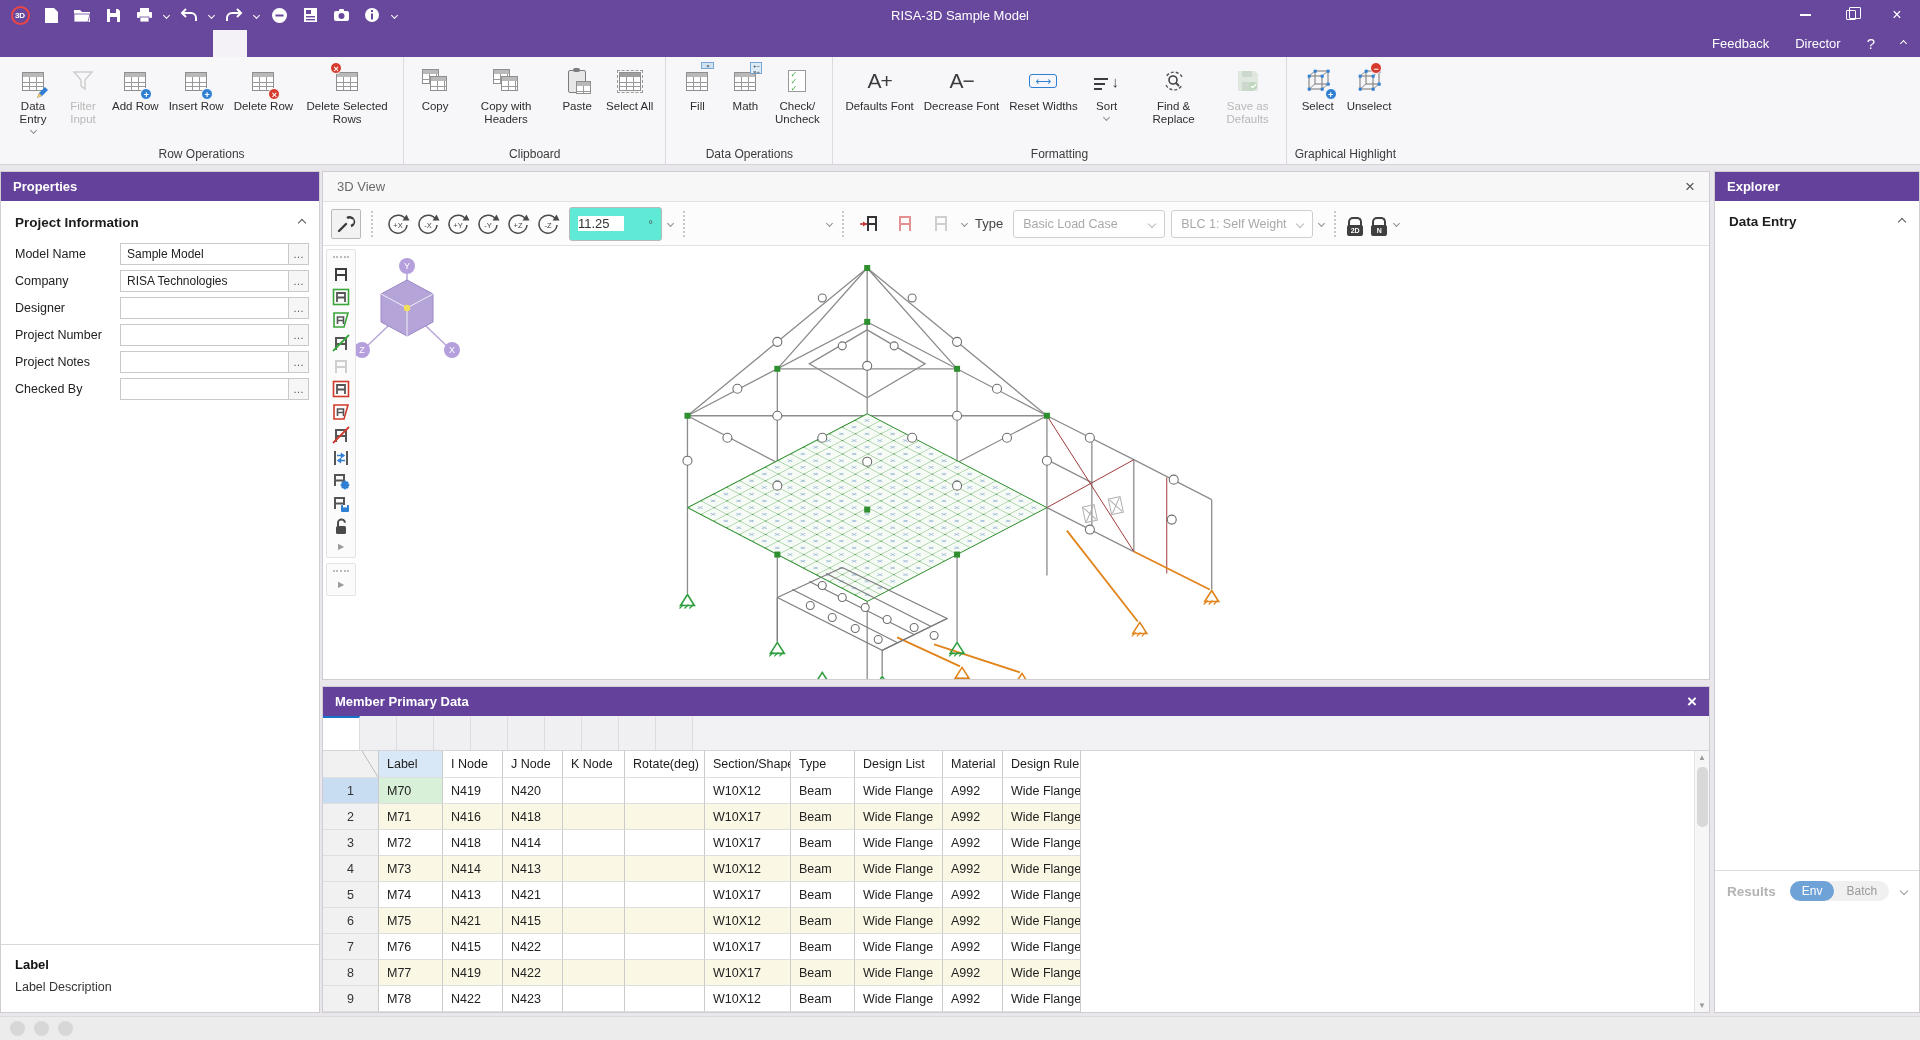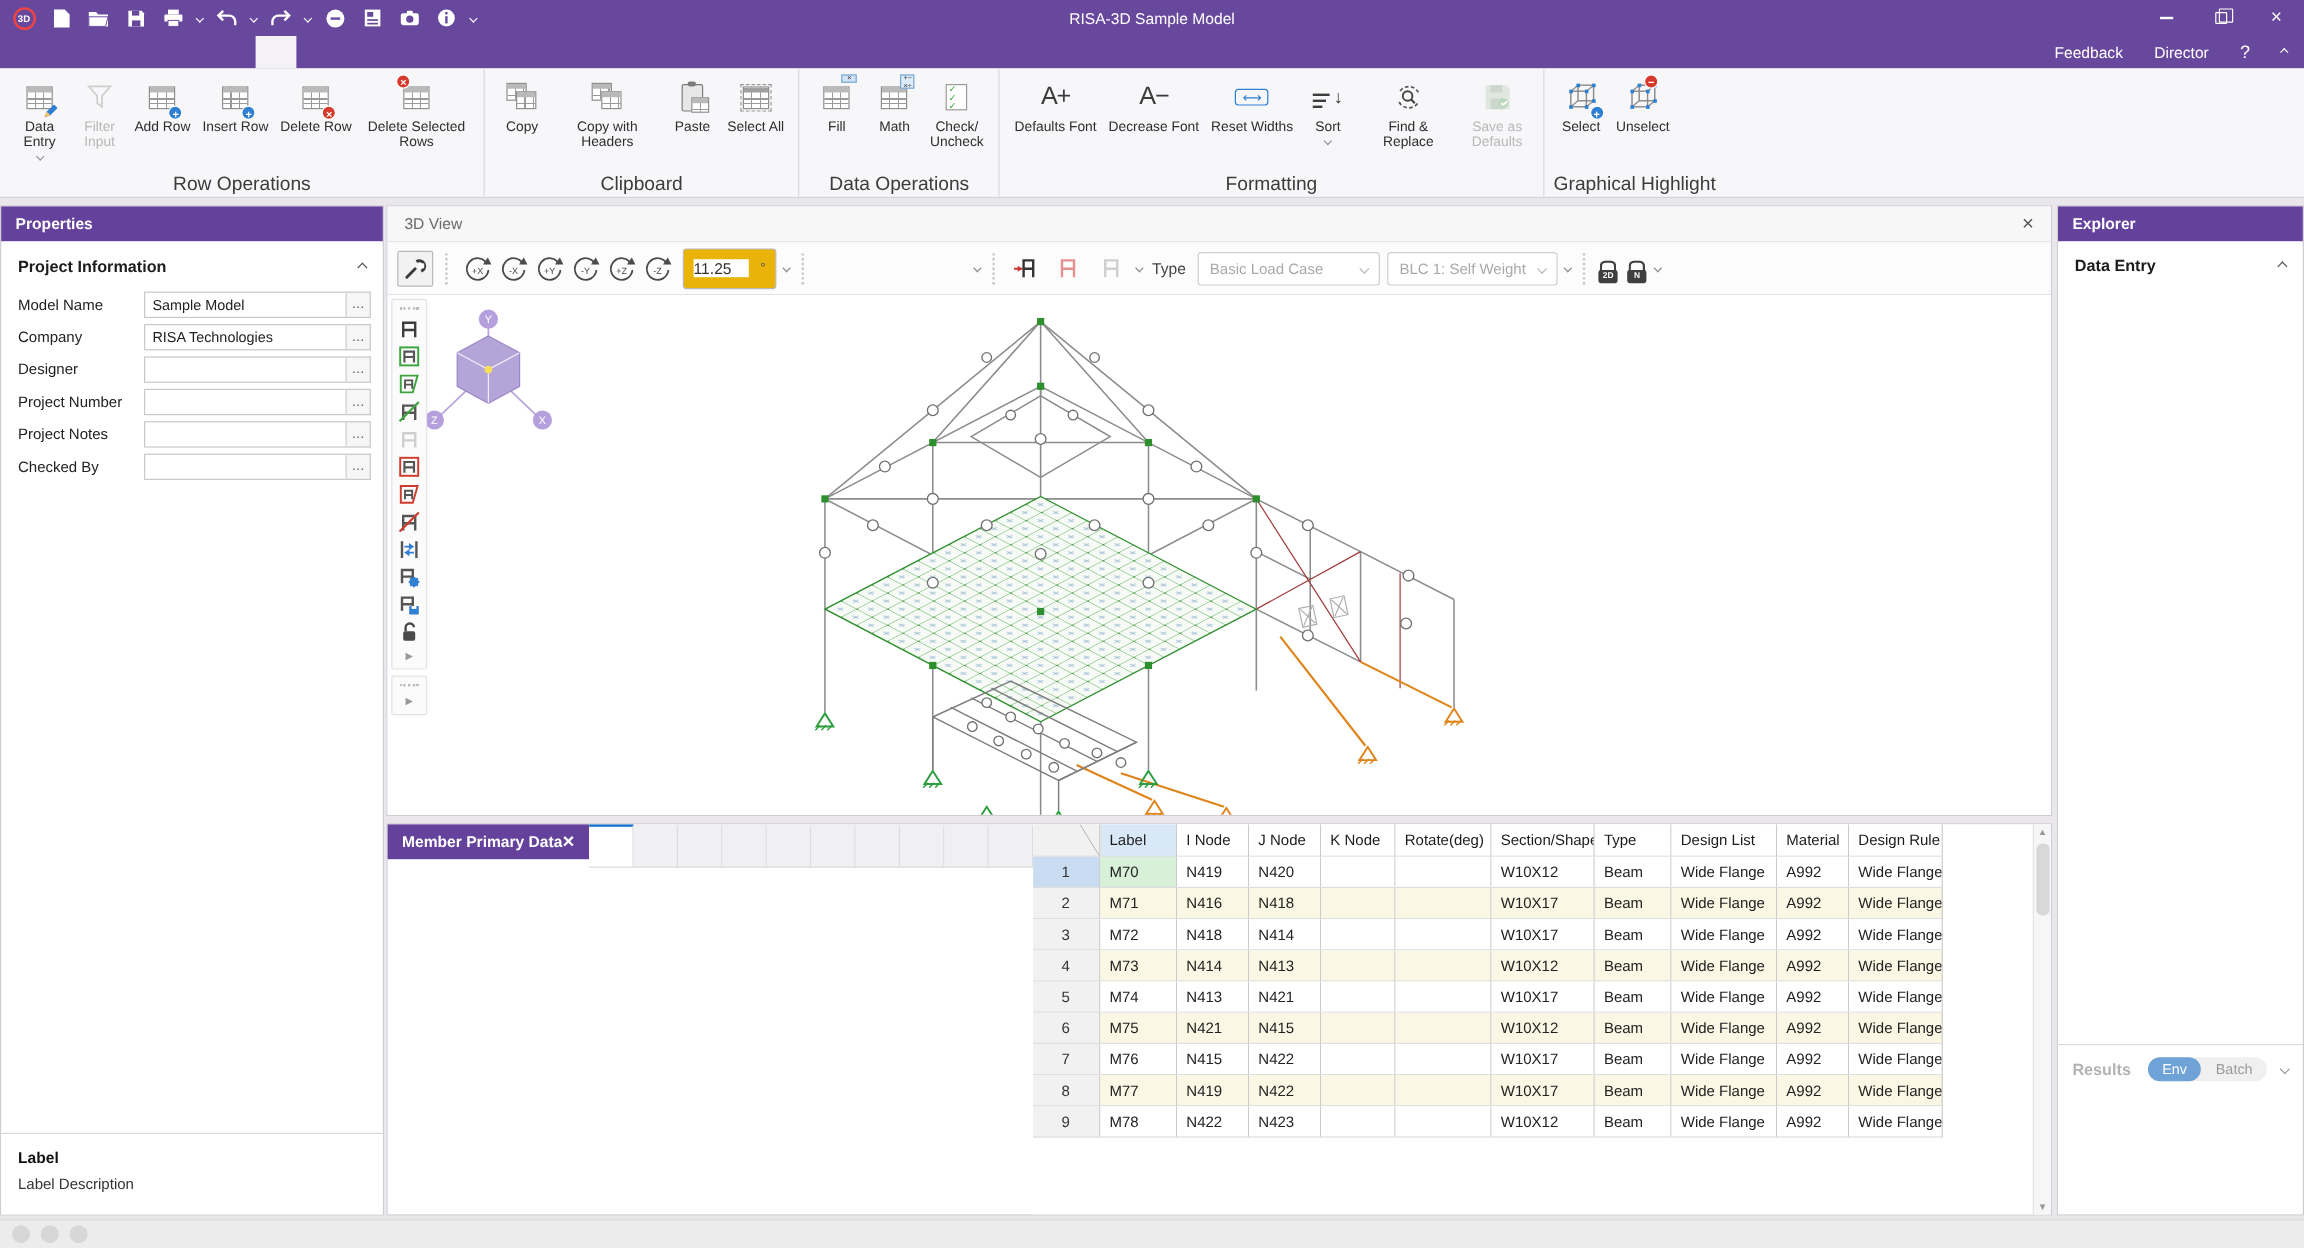--- a/index.html
+++ b/index.html
@@ -30,21 +30,21 @@
   .mtabs{ display:flex; margin-left:10px; height:27px; }
   .mtab{ padding:5px 17px 6px; color:#fff; font-size:13.5px; display:flex; align-items:center; }
   .mtab.active{ background:#f4f2f6; color:#1d1d1d; }
   .mtab.disabled{ color:#a88fcb; }
   .menu-right{ position:absolute; right:14px; bottom:0; height:27px; display:flex; align-items:center; gap:26px; color:#fff; font-size:13px; }
 
   
   .ribbon{ position:absolute; left:0; top:57px; width:1920px; height:108px; background:#f7f6f8; border-bottom:1px solid #d7d3db; display:flex; }
   .rgroup{ position:relative; display:flex; flex-direction:column; border-right:1px solid #ddd9e0; padding:6px 8px 0; }
   .rbtns{ flex:1; display:flex; align-items:flex-start; gap:2px; }
-  .rgl{ height:20px; text-align:right; font-size:16px; color:#3c3c3c; padding-bottom:0; display:flex; align-items:center; justify-content:center; }
+  .rgl{ height:20px; text-align:right; font-size:12px; color:#3c3c3c; padding-bottom:0; display:flex; align-items:center; justify-content:center; }
   .rbtn{ min-width:46px; max-width:84px; padding:3px 4px; display:flex; flex-direction:column; align-items:center; gap:4px; }
   .rbtn .icw{ position:relative; height:30px; display:flex; align-items:center; justify-content:center; }
   .rbtn .lbl{ font-size:11.5px; line-height:13px; text-align:center; color:#2e2e2e; }
   .rbtn.disabled .lbl{ color:#b8b8b8; }
   .ic-grid{ position:relative; width:22px; height:19px; background:#fff; border:1px solid #8f8f8f; box-shadow:inset 0 4px 0 #b9b9b9;
     background-image:linear-gradient(to right,transparent 6px,#9a9a9a 6px,#9a9a9a 7px,transparent 7px,transparent 13px,#9a9a9a 13px,#9a9a9a 14px,transparent 14px),
                      linear-gradient(to bottom,transparent 9px,#9a9a9a 9px,#9a9a9a 10px,transparent 10px,transparent 13px,#9a9a9a 13px,#9a9a9a 14px,transparent 14px); }
   .badge{ position:absolute; width:12px; height:12px; border-radius:50%; color:#fff; font-size:9px; line-height:12px; font-weight:bold; text-align:center; right:-6px; bottom:-4px; border:1px solid #fff; }
   .badge.b{ background:#2f7fd3; } .badge.r{ background:#d63a2c; }
   .ic-copy{ position:relative; width:27px; height:24px; }
@@ -83,42 +83,42 @@
   .lb-desc{ font-size:12.5px; color:#333; }
 
   
   .panel-3d{ left:322px; top:171px; width:1388px; height:509px; display:flex; flex-direction:column; }
   .vtoolbar{ height:44px; background:#fcfcfc; border-bottom:1px solid #e3e1e6; display:flex; align-items:center; gap:6px; padding:0 8px; }
   .tool-sep{ height:26px; border-left:2px dotted #c8c8c8; margin:0 4px; }
   .tbtn{ height:30px; min-width:30px; display:flex; align-items:center; justify-content:center; border:1px solid transparent; border-radius:2px; color:#333; }
   .tbtn.boxed{ border-color:#b9b9b9; background:#f2f2f2; }
   .rotbtn{ position:relative; width:30px; height:30px; display:flex; align-items:center; justify-content:center; }
   .rotbtn .rlab{ position:absolute; font-size:7.5px; color:#444; top:12px; left:0; right:0; text-align:center; }
-  .angle-input{ width:78px; height:28px; border:1px solid #b9b9b9; border-radius:3px; background:#eab308; display:flex; align-items:center; padding:16px 8px; gap:4px; }
+  .angle-input{ width:93px; height:28px; border:1px solid #b9b9b9; border-radius:3px; background:#5eead4; display:flex; align-items:center; padding:16px 8px; gap:4px; }
   .angle-input input{ width:46px; border:none; outline:none; font-size:13px; color:#333; font-family:"Liberation Sans",sans-serif; }
   .deg{ font-size:11px; color:#555; margin-left:auto; }
   .viewbtn{ padding:0 9px; height:30px; display:flex; align-items:center; font-size:13px; color:#333; }
   .type-label{ font-size:13px; color:#444; margin:0 4px 0 2px; }
   .ddl{ width:152px; height:28px; border:1px solid #cfcfcf; border-radius:3px; background:#fff; display:flex; align-items:center; padding:0 9px; font-size:12.5px; color:#a9a9a9; }
   .ddl .chev{ margin-left:auto; color:#b9b9b9; }
   .lock{ position:relative; width:18px; padding-top:6px; }
   .lock::before{ content:""; display:block; width:10px; height:7px; border:2px solid #3f3f3f; border-bottom:none; border-radius:5px 5px 0 0; margin:0 auto -1px; }
   .lock .lb{ display:block; width:16px; height:11px; margin:0 auto; background:#3f3f3f; border-radius:2px; color:#fff; font-size:7px; font-weight:bold; text-align:center; line-height:11px; }
 
   .canvas3d{ position:relative; flex:1; background:#fff; overflow:hidden; }
   .side-toolbar{ position:absolute; left:3px; top:3px; width:30px; display:flex; flex-direction:column; gap:5px; z-index:5; }
   .stseg{ background:#fbfbfb; border:1px solid #e4e2e7; border-radius:2px; display:flex; flex-direction:column; align-items:center; padding:3px 0; }
   .sthandle{ width:16px; border-top:2px dotted #bbb; margin:3px 0 4px; }
   .stbtn{ width:24px; height:23px; display:flex; align-items:center; justify-content:center; }
   .stmore{ width:24px; height:16px; display:flex; align-items:center; justify-content:center; color:#999; font-size:8px; }
   .triad{ position:absolute; left:22px; top:10px; }
   .model{ position:absolute; inset:0; }
 
   
-  .panel-sheet{ left:322px; top:686px; width:1388px; height:327px; display:flex; flex-direction:row; }
+  .panel-sheet{ left:322px; top:686px; width:1388px; height:327px; display:flex; flex-direction:column; }
   .stabs{ display:flex; background:#f2f1f3; border-bottom:1px solid #d6d4d9; height:36px; align-items:stretch; }
   .stab{ padding:0 18px; display:flex; align-items:center; font-size:12.5px; color:#5c5c5c; background:#f0eff1; border-right:1px solid #dddbe0; border-top:2px solid transparent; }
   .stab.active{ background:#fff; color:#111; border-top:2px solid #1673c7; }
   .sheet-body{ position:relative; flex:1; background:#fff; }
   .thead, .tr{ display:flex; }
   .thead > div, .tr > div{ border-right:1px solid #cbcbcb; border-bottom:1px solid #dedede; font-size:12.5px; display:flex; align-items:center; padding:0 8px; height:27px; background:#fff; overflow:hidden; white-space:nowrap; }
   .tr > div{ height:26px; }
   .thead > div{ color:#1c1c1c; }
   .thead > div:nth-child(1), .tr > div:nth-child(1){ width:56px; justify-content:center; background:#f1f1f1; color:#333; }
   .thead > div:nth-child(2), .tr > div:nth-child(2){ width:64px; }

